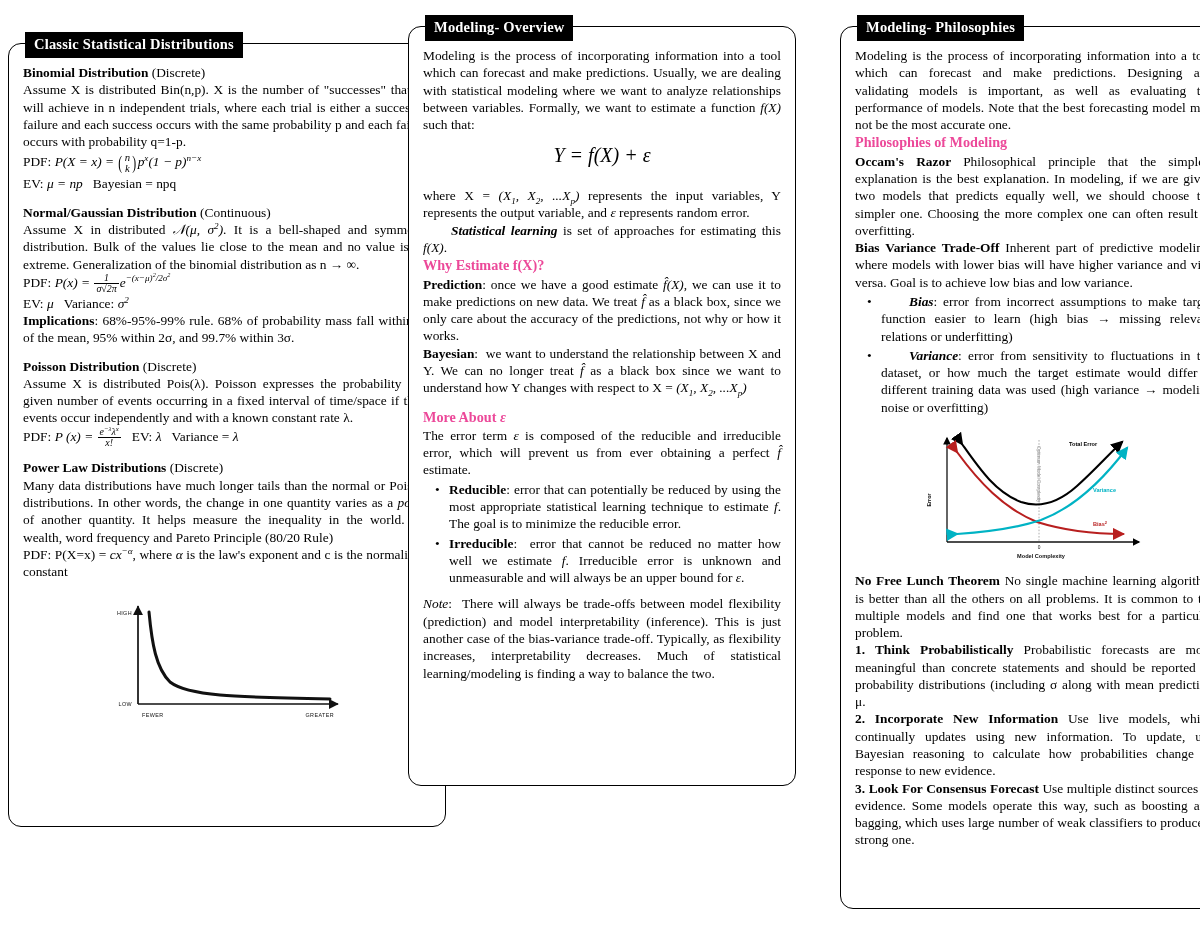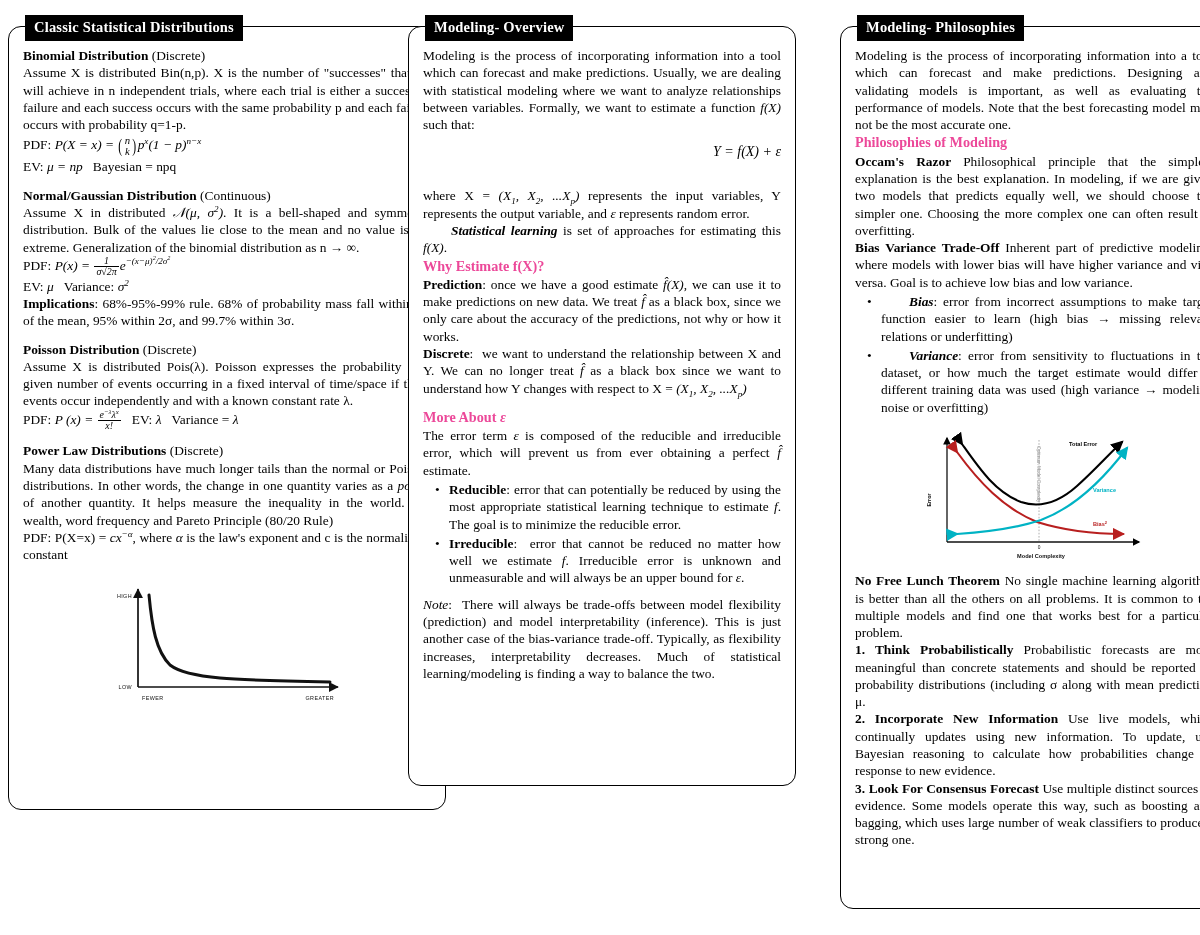--- a/index.html
+++ b/index.html
@@ -42,21 +42,21 @@
   }
   .panel-body {
     padding: 20px 14px 10px 14px;
     font-size: 13.4px;
     line-height: 1.29;
     text-align: justify;
     text-justify: inter-word;
     hyphens: auto;
   }
 
-  #panel-distributions { left: 8px;   top: 26px;  width: 438px; height: 784px; }
+  #panel-distributions { left: 8px;   top: 43px;  width: 438px; height: 784px; }
   #panel-overview      { left: 408px; top: 26px;  width: 388px; height: 760px; }
   #panel-philosophies  { left: 840px; top: 26px;  width: 388px; height: 883px; }
 
   
   .blk { margin: 0 0 0 0; }
   .blk + .blk { margin-top: 11px; }
   .p { margin: 0; text-align: justify; }
   .p + .p { margin-top: 0; }
 
   .term { font-weight: bold; }
@@ -66,24 +66,24 @@
     font-weight: bold;
     font-size: 14.2px;
     margin: 0 0 1px 0;
   }
   .tight { margin-top: 9px; }
 
   
   .m { font-family: "Liberation Serif", serif; font-style: italic; }
   .mr { font-style: normal; }
   .disp {
-    text-align: right;
-    margin: 10px 0 26px 0;
+    text-align: center;
+    margin: 10px 0 18px 0;
     font-style: italic;
-    font-size: 14px;
+    font-size: 20px;
   }
   .frac {
     display: inline-block;
     vertical-align: middle;
     text-align: center;
     font-size: .74em;
     line-height: 1.05;
     margin: 0 1px;
   }
   .frac .num { display: block; border-bottom: 1px solid #000; padding: 0 2px; }
@@ -240,21 +240,21 @@
 
       <div class="disp">Y = f(X) + ε</div>
 
       <div class="p">where X <span class="mr">=</span> <span class="m">(X<sub>1</sub>, X<sub>2</sub>, ...X<sub>p</sub>)</span> represents the input variables, Y represents the output variable, and <span class="m">ε</span> represents random error.</div>
 
       <div class="p tight"><span class="term-i">Statistical learning</span> is set of approaches for estimating this <span class="m">f(X)</span>.</div>
 
       <div class="blk">
         <div class="sec-head">Why Estimate f(X)?</div>
         <div class="p"><span class="term">Prediction</span>: once we have a good estimate <span class="m">f̂(X)</span>, we can use it to make predictions on new data. We treat <span class="m">f̂</span> as a black box, since we only care about the accuracy of the predictions, not why or how it works.</div>
-        <div class="p"><span class="term">Discrete</span>: &nbsp;we want to understand the relationship between X and Y. We can no longer treat <span class="m">f̂</span> as a black box since we want to understand how Y changes with respect to X <span class="mr">=</span> <span class="m">(X<sub>1</sub>, X<sub>2</sub>, ...X<sub>p</sub>)</span></div>
+        <div class="p"><span class="term">Bayesian</span>: &nbsp;we want to understand the relationship between X and Y. We can no longer treat <span class="m">f̂</span> as a black box since we want to understand how Y changes with respect to X <span class="mr">=</span> <span class="m">(X<sub>1</sub>, X<sub>2</sub>, ...X<sub>p</sub>)</span></div>
       </div>
 
       <div class="blk">
         <div class="sec-head">More About <span class="m">ε</span></div>
         <div class="p">The error term <span class="m">ε</span> is composed of the reducible and irreducible error, which will prevent us from ever obtaining a perfect <span class="m">f̂</span> estimate.</div>
         <ul class="bullets">
           <li><span class="term">Reducible</span>: error that can potentially be reduced by using the most appropriate statistical learning technique to estimate <span class="m">f</span>. The goal is to minimize the reducible error.</li>
           <li><span class="term">Irreducible</span>: &nbsp;error that cannot be reduced no matter how well we estimate <span class="m">f</span>. Irreducible error is unknown and unmeasurable and will always be an upper bound for <span class="m">ε</span>.</li>
         </ul>
       </div>

